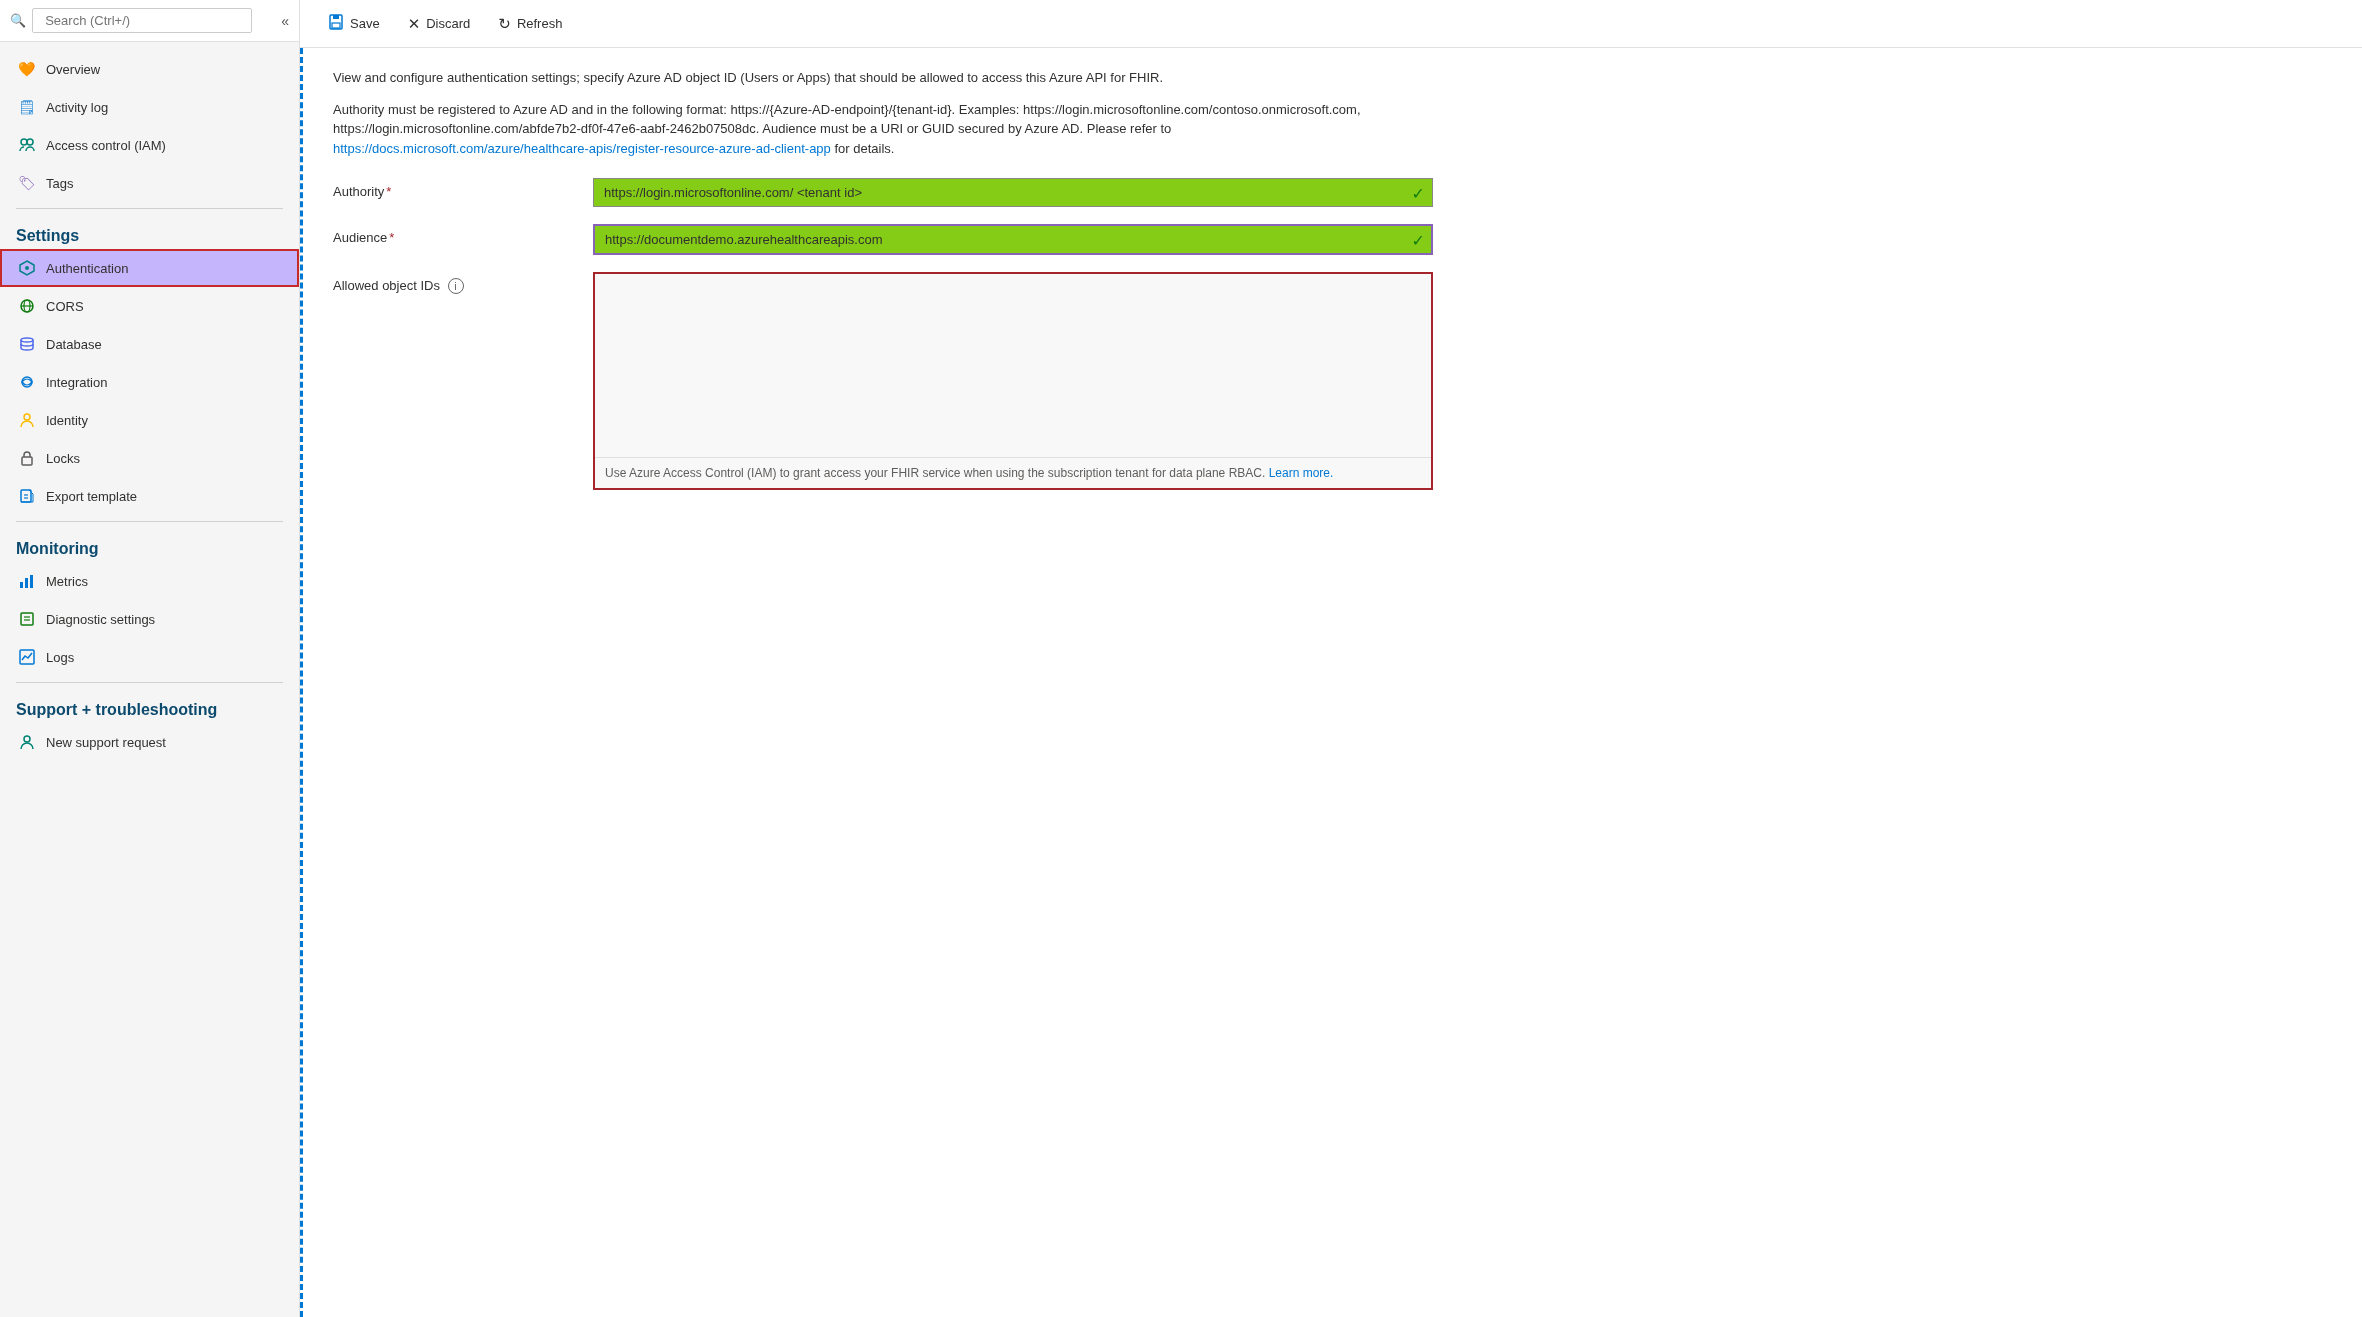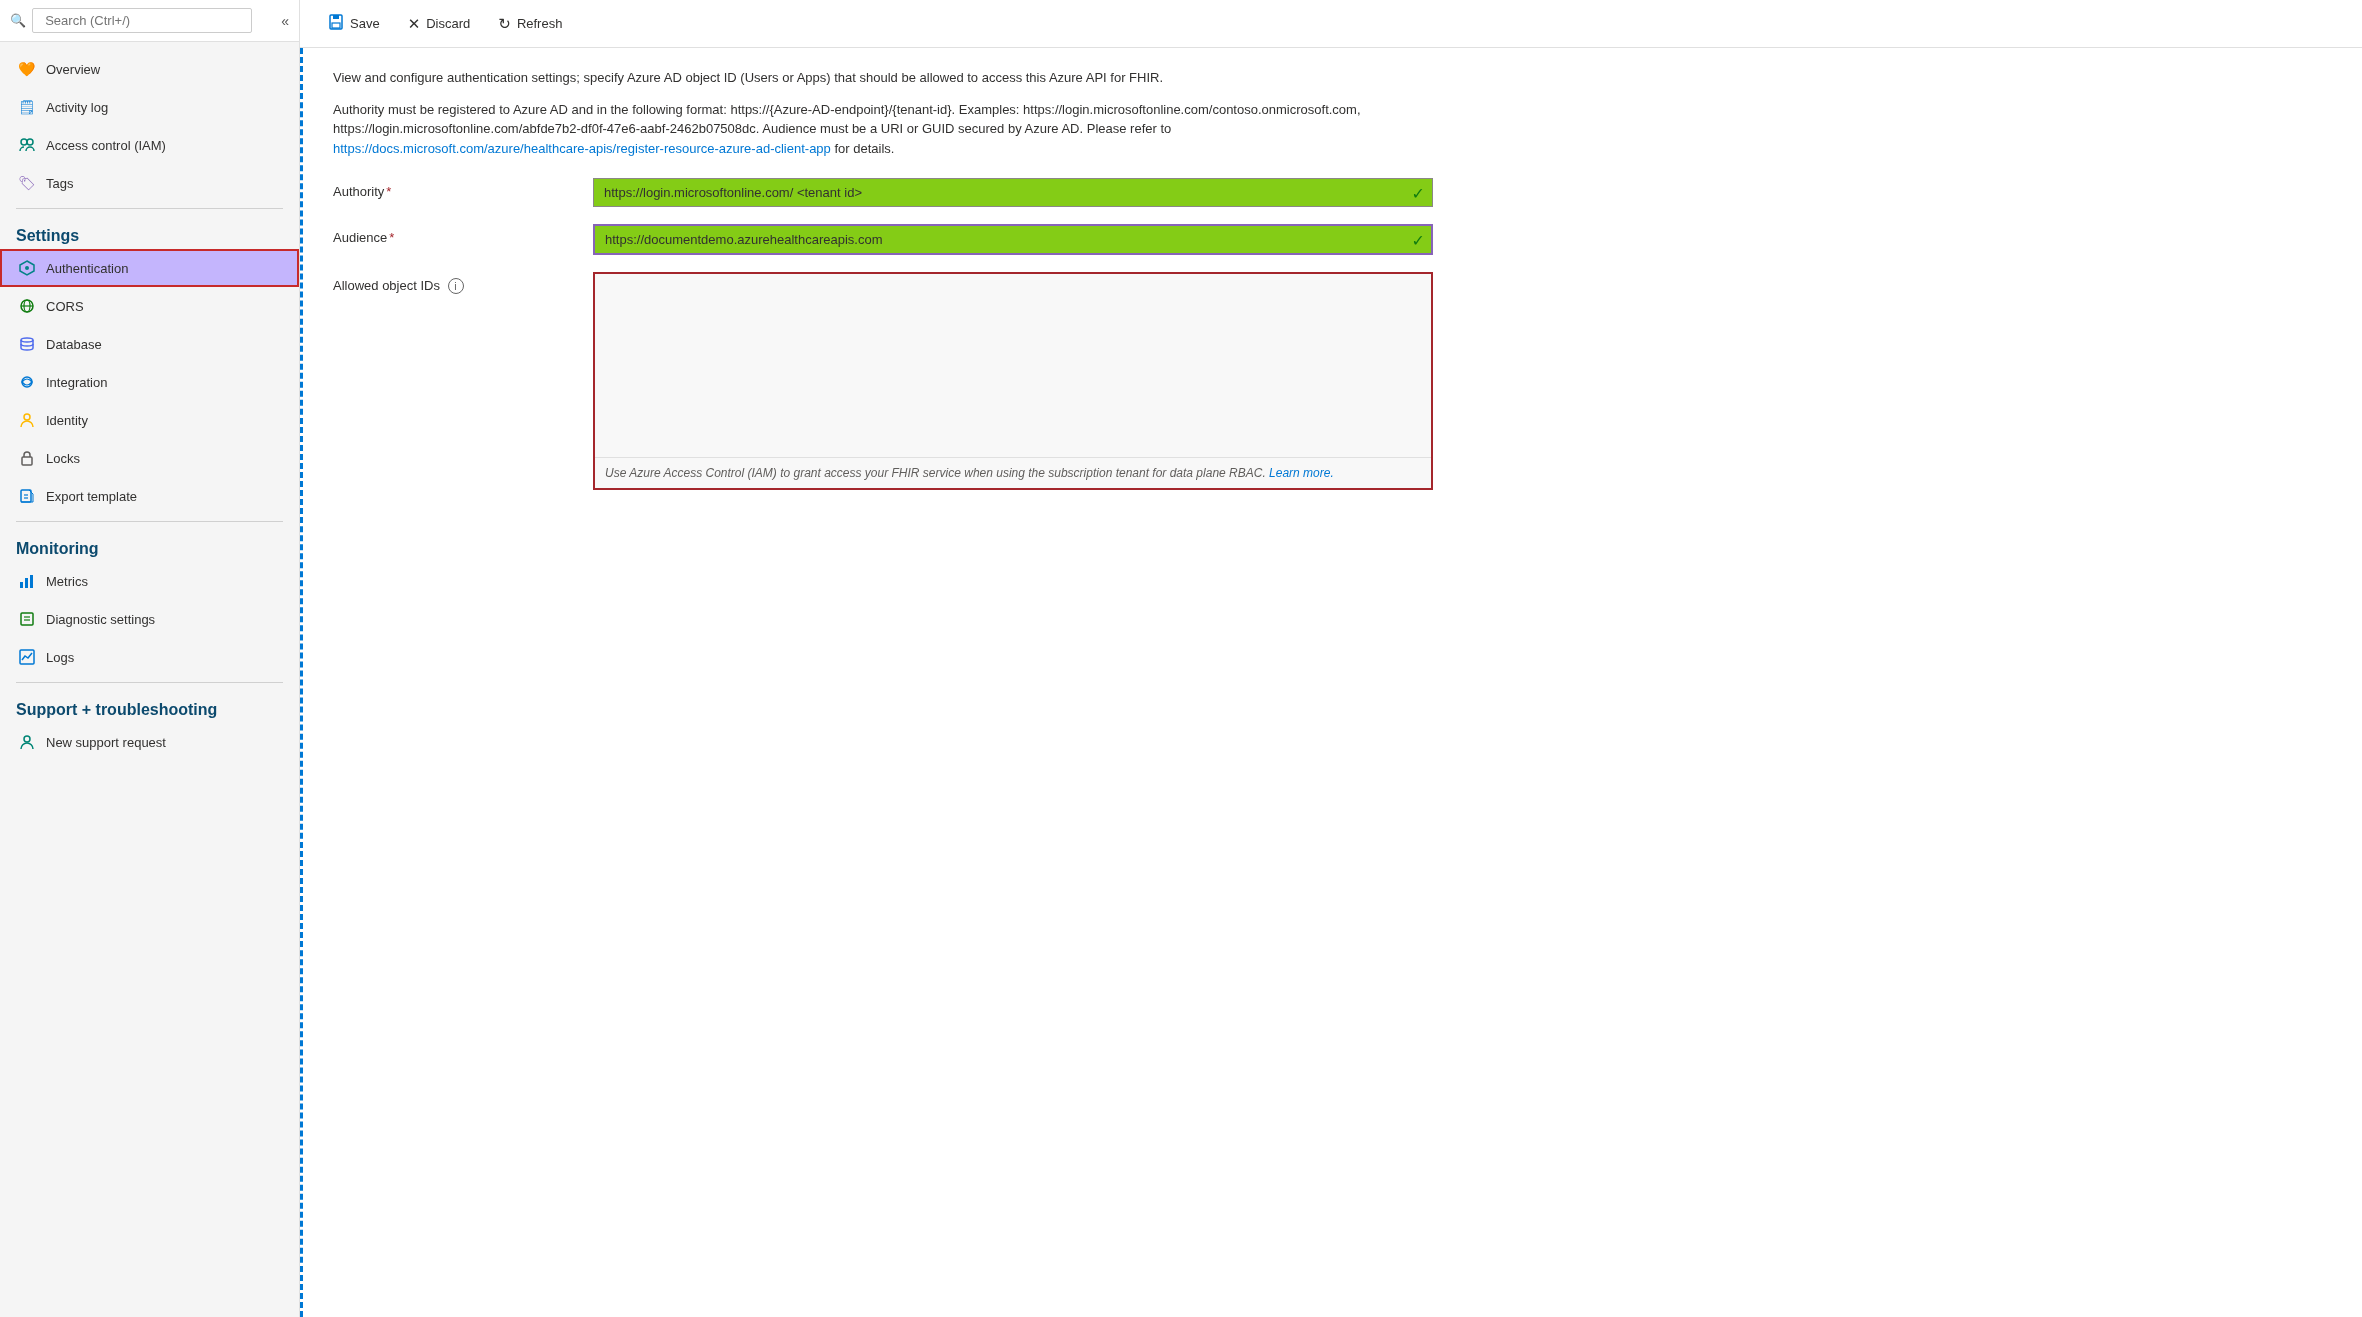--- a/index.html
+++ b/index.html
@@ -237,21 +237,20 @@
       resize: none;
       outline: none;
     }
 
     .textarea-hint {
       padding: 8px 10px;
       font-size: 12px;
       color: #605e5c;
       border-top: 1px solid #e0e0e0;
       background: #f8f8f8;
-      font-style: italic;
     }
 
     .textarea-hint a {
       color: #0078d4;
       text-decoration: none;
     }
 
     .checkbox-row {
       display: flex;
       align-items: center;

